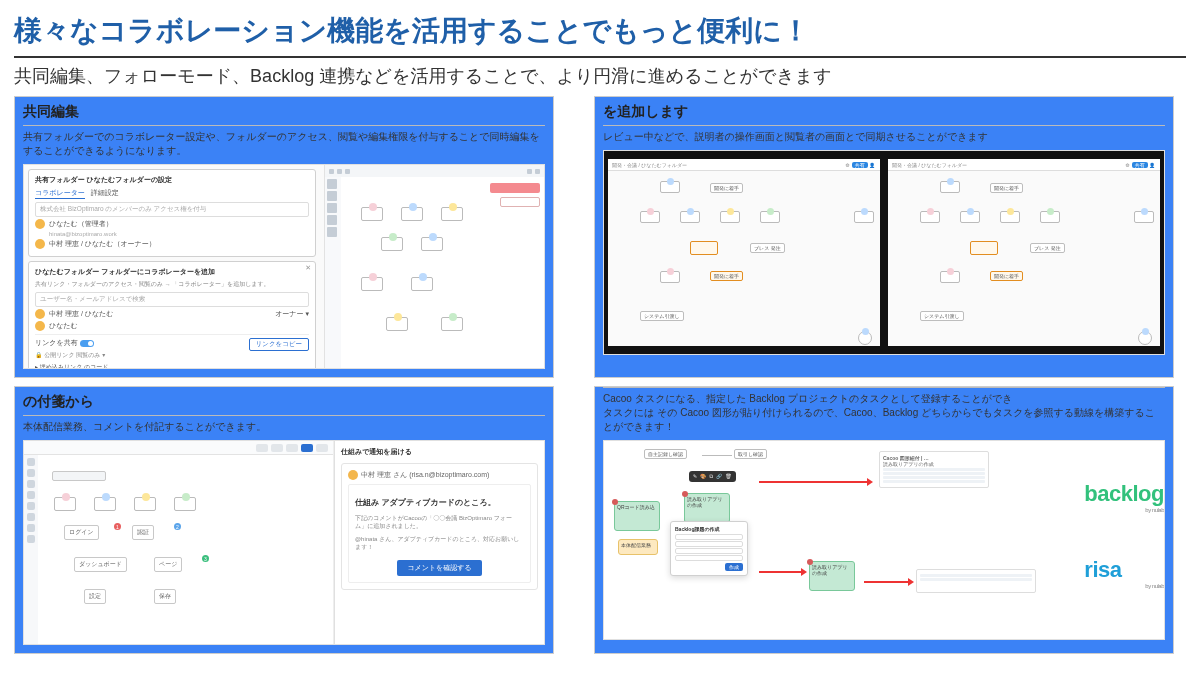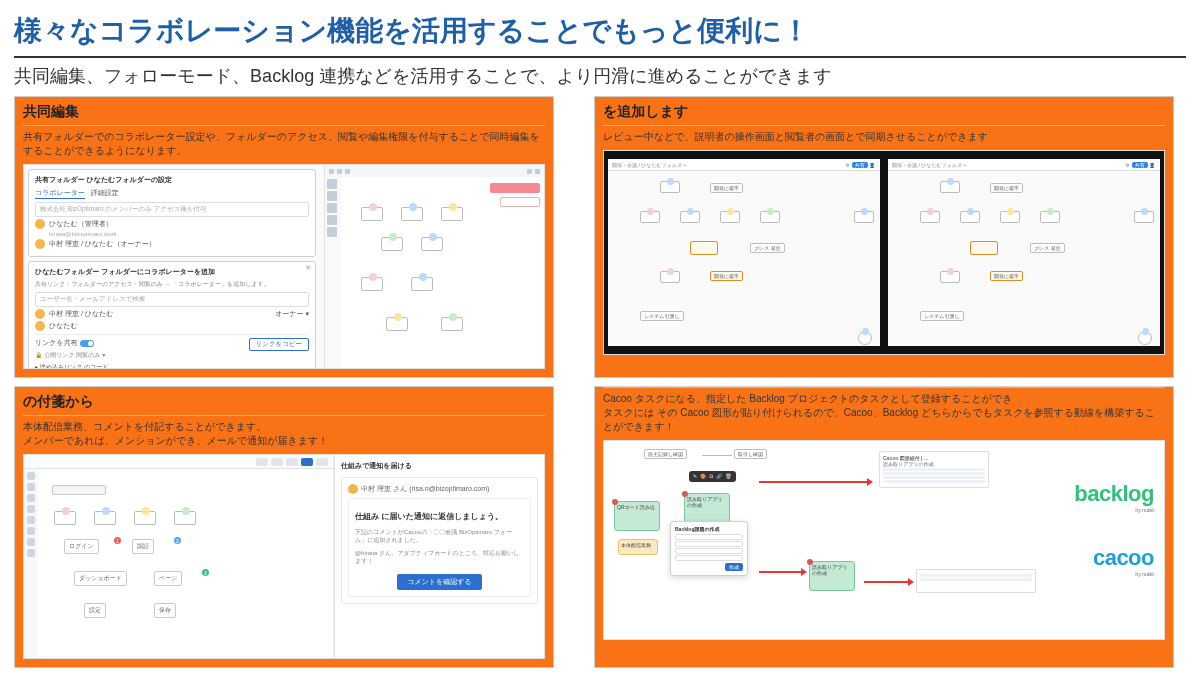--- a/index.html
+++ b/index.html
@@ -21,21 +21,21 @@
     font-size: 18px;
     color: #333;
     padding: 0 14px 8px;
   }
   .grid {
     display: grid;
     grid-template-columns: 540px 580px;
     gap: 8px 40px;
     padding: 0 14px;
   }
-  .card { border: 1px solid #ccc; background: #f97316; }
+  .card { border: 1px solid #ccc; background: #3b82f6; }
   .card-title {
     font-size: 14px;
     font-weight: 700;
     padding: 6px 8px 4px;
     color: #222;
   }
   .underline { height: 1px; background: #bbb; margin: 0 8px 4px; }
   .card-desc {
     font-size: 10px;
     line-height: 1.4;
@@ -215,22 +215,22 @@
     content: ""; position: absolute; right: -4px; top: -3px;
     border-left: 6px solid #e33; border-top: 4px solid transparent;
     border-bottom: 4px solid transparent;
   }
   .bl-task {
     position: absolute; border: 1px solid #ddd; border-radius: 2px;
     background: #fff; padding: 3px; font-size: 5px; color: #666;
   }
   .bl-task .bar { height: 3px; background: #eef2f6; margin: 1px 0; border-radius: 1px; }
   .logo-stack {
-    position: absolute; right: 10px; top: 40px; display: flex;
-    flex-direction: column; gap: 32px; align-items: flex-end;
+    position: absolute; right: 0; top: 40px; display: flex;
+    flex-direction: column; gap: 44px; 
   }
   .logo { font-weight: 700; font-size: 22px; letter-spacing: -0.5px; }
   .logo.backlog { color: #32c17c; }
   .logo.cacoo { color: #1f9fd8; }
   .logo .sub { display: block; font-size: 6px; color: #888; font-weight: 400; text-align: right; }
   .popup-menu {
     position: absolute; background: #333; color: #fff; border-radius: 3px;
     font-size: 5px; padding: 2px 4px; display: flex; gap: 3px;
   }
   .popup-menu span { opacity: .9; }
@@ -435,21 +435,20 @@
         </div>
       </div>
     </div>
   </div>
 
   <div class="card">
     <div class="card-title">の付箋から</div>
     <div class="underline"></div>
     <div class="card-desc">
       <span>本体配信業務、コメントを付記することができます。</span><br>
-      <span>メンバーであれば、メンションができ、メールで通知が届きます！</span>
     </div>
     <div class="thumb comment-thumb">
       <div class="canvas-left">
         <div class="top-wide">
           <span class="chip"></span>
             <span class="chip"></span>
             <span class="chip"></span>
             <span class="chip" style="background:#2b6fd1"></span>
             <span class="chip"></span>
         </div>
@@ -487,21 +486,21 @@
         <div class="cm-node" style="top:148px;left:130px">保存</div>
       </div>
       <div class="panel-right">
         <div class="hline">仕組みで通知を届ける</div>
         <div class="comment-card">
           <div class="av-row">
               <span class="av"></span>
               <span>中村 理恵 さん (risa.n@bizoptimaro.com)</span>
             </div>
           <div style="border:1px solid #eee;border-radius:2px;padding:6px">
-            <div class="big-msg">仕組み に届いた通知に返信しましょう。</div>
+            <div class="big-msg">仕組み アダプティブカードのところ。</div>
             <div class="sub-msg">下記のコメントがCacooの「〇〇会議 BizOptimaro フォーム」に追加されました。</div>
             <div class="sub-msg" style="margin-top:4px">@hinata さん、アダプティブカードのところ、対応お願いします！</div>
             <span class="cta">コメントを確認する</span>
           </div>
         </div>
       </div>
     </div>
   </div>
 
   <div class="card">
@@ -552,21 +551,21 @@
           <div class="bar"></div>
             <div class="bar"></div>
         </div>
 
         <div class="logo-stack">
           <div class="logo backlog">
             <span>backlog</span>
             <span class="sub">by nulab</span>
           </div>
           <div class="logo cacoo">
-            <span>cacoo</span>
+            <span>risa</span>
             <span class="sub">by nulab</span>
           </div>
         </div>
       </div>
     </div>
   </div>
 
 </div>
 
 </body></html>

